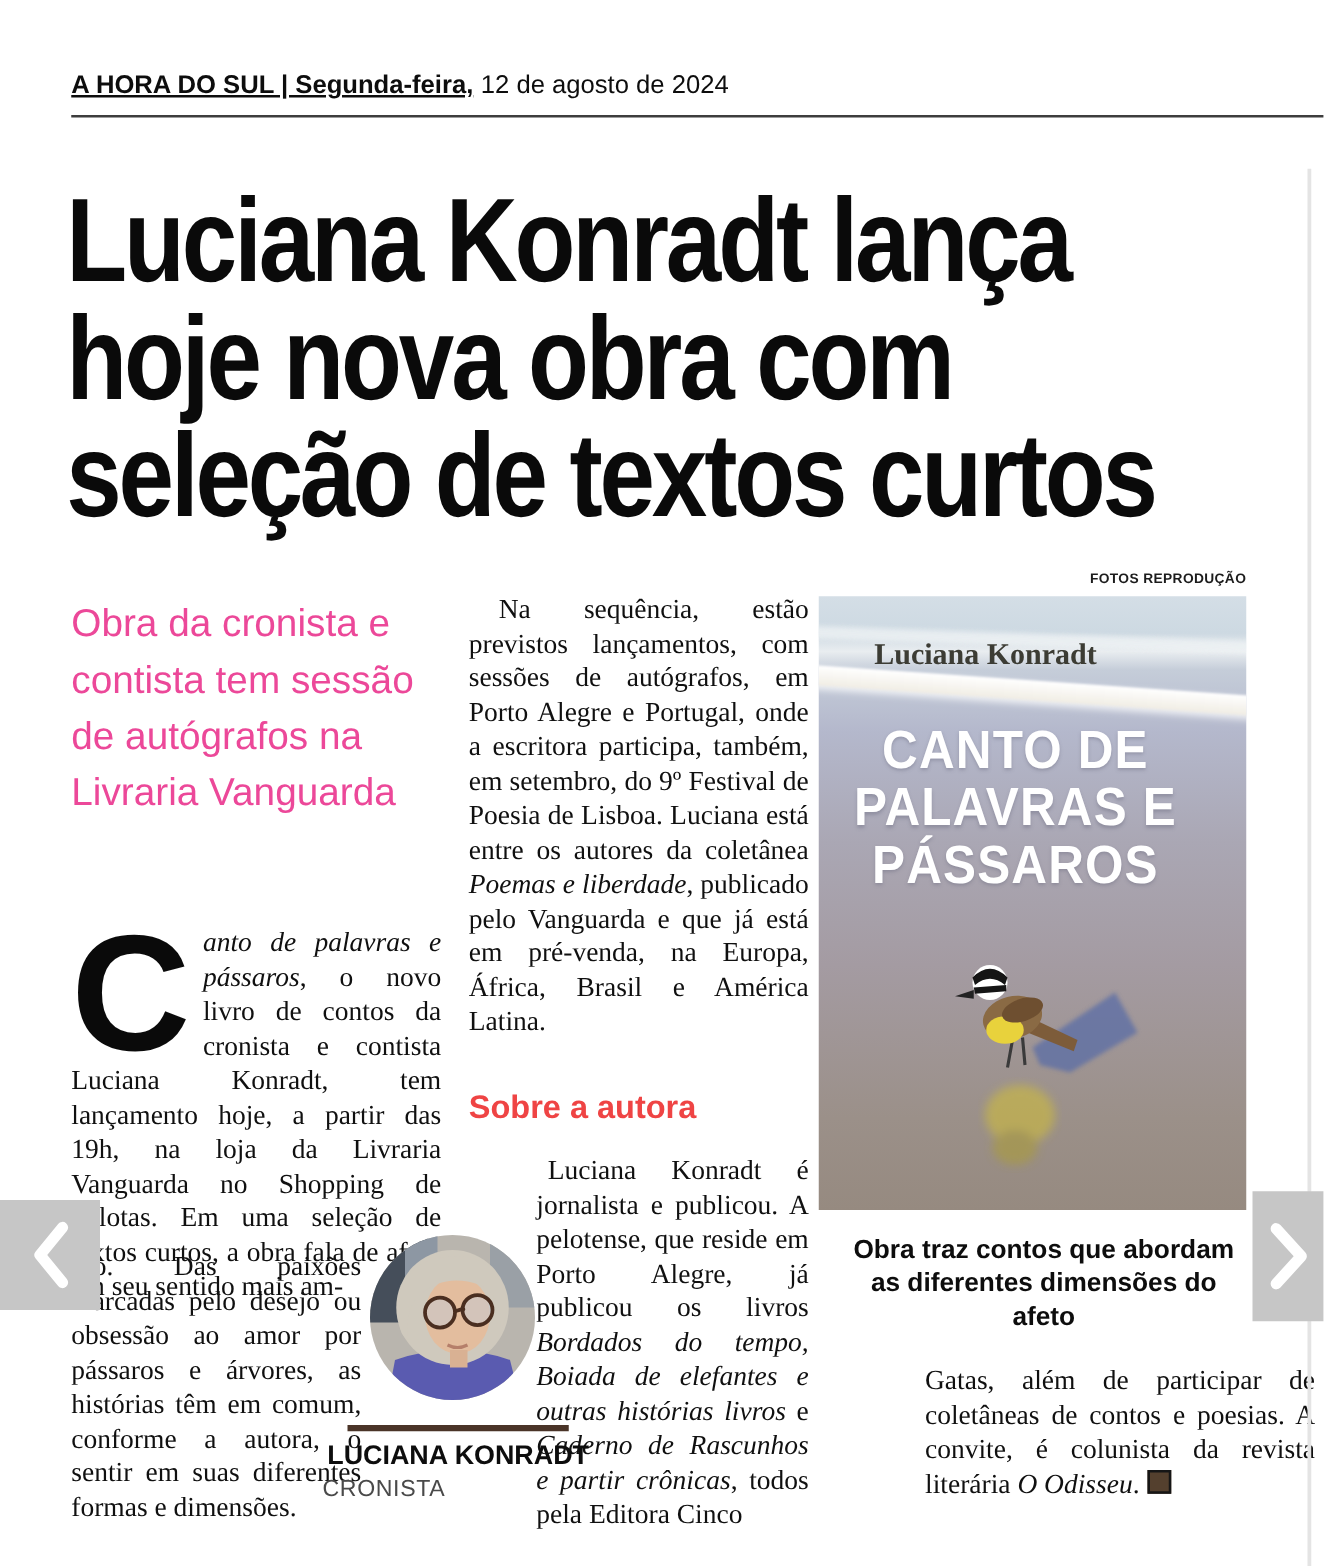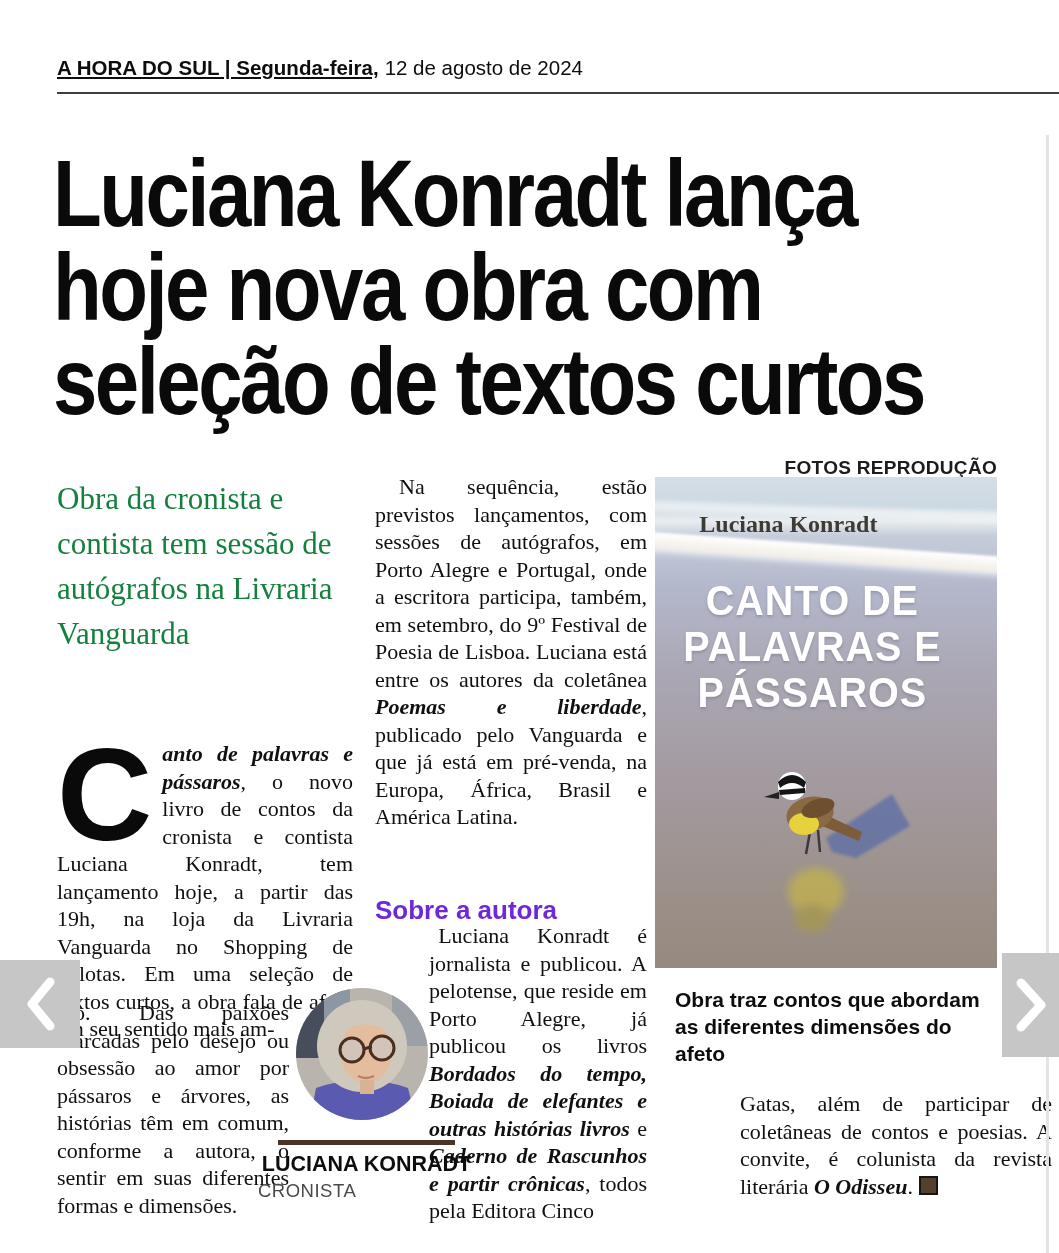--- a/index.html
+++ b/index.html
@@ -13,46 +13,46 @@
   .masthead .mh-date{font-weight:normal;margin-left:6px;}
   .masthead-rule{position:absolute;left:57px;right:0;top:92px;height:2px;background:#3d3d3d;}
 
   
   .headline{position:absolute;left:53px;top:146px;font-family:"Liberation Sans",sans-serif;
             font-weight:bold;color:#0a0a0a;}
   .headline .hl-line{font-size:95px;line-height:94px;letter-spacing:-3px;white-space:nowrap;
             transform:scaleX(0.84);transform-origin:0 0;}
 
   
-  .deck{position:absolute;left:57px;top:476px;width:302px;font-family:Liberation Serif, serif;
-        font-size:31px;line-height:45px;color:#15803d;font-weight:300;}
+  .deck{position:absolute;left:57px;top:476px;width:302px;font-family:Liberation Sans, sans-serif;
+        font-size:31px;line-height:45px;color:#ec4899;font-weight:300;}
 
   
   .serif-body{font-size:22px;line-height:27.5px;text-align:justify;color:#101010;}
-  .it{font-style:italic;font-weight:bold;}
+  .it{font-style:italic;}
 
   
   .lead-p1{position:absolute;left:57px;top:740px;width:296px;}
   .dropcap{float:left;font-family:"Liberation Sans",sans-serif;font-weight:bold;
            font-size:132px;line-height:98px;padding:6px 10px 0 0;color:#0a0a0a;}
   .lead-p2{position:absolute;left:57px;top:999px;width:232px;}
 
   
   .col2-p1{position:absolute;left:375px;top:473px;width:272px;}
   .section-heading{position:absolute;left:375px;top:870px;font-family:"Liberation Sans",sans-serif;
-                   font-weight:bold;font-size:26px;color:#6d28d9;margin-top:25px;}
+                   font-weight:bold;font-size:26px;color:#ef4444;}
   .about-p{position:absolute;left:375px;top:922px;width:272px;text-indent:24px;}
   .portrait-intrusion{float:left;width:78px;height:244px;margin-top:54px;margin-left:-24px;
       shape-outside:polygon(0 0,10% 0,55% 9%,88% 20%,100% 36%,100% 100%,0 100%);shape-margin:8px;}
 
   
   .photo-credit{position:absolute;left:655px;top:457px;width:342px;text-align:right;
-                font-family:"Liberation Sans",sans-serif;font-size:19px;font-weight:600;
+                font-family:"Liberation Sans",sans-serif;font-size:11px;font-weight:600;
                 letter-spacing:0.3px;color:#1c1c1c;}
-  .book-caption{position:absolute;left:675px;top:986px;width:320px;text-align:left;
+  .book-caption{position:absolute;left:675px;top:986px;width:320px;text-align:center;
                 font-family:"Liberation Sans",sans-serif;font-weight:bold;font-size:21px;
                 line-height:27px;color:#0d0d0d;}
   .about-cont{position:absolute;left:700px;top:1090px;width:312px;margin-left:40px;}
   .endmark{display:inline-block;width:15px;height:15px;background:#54402e;border:2px solid #161616;
            vertical-align:-1px;margin-left:6px;}
 
   
   .book-cover{position:absolute;left:655px;top:477px;width:342px;height:491px;overflow:hidden;
       background:linear-gradient(180deg,
         #d4dee6 0%, #cdd9e2 6%, #e9edf0 9%, #c5cdd9 12%,

